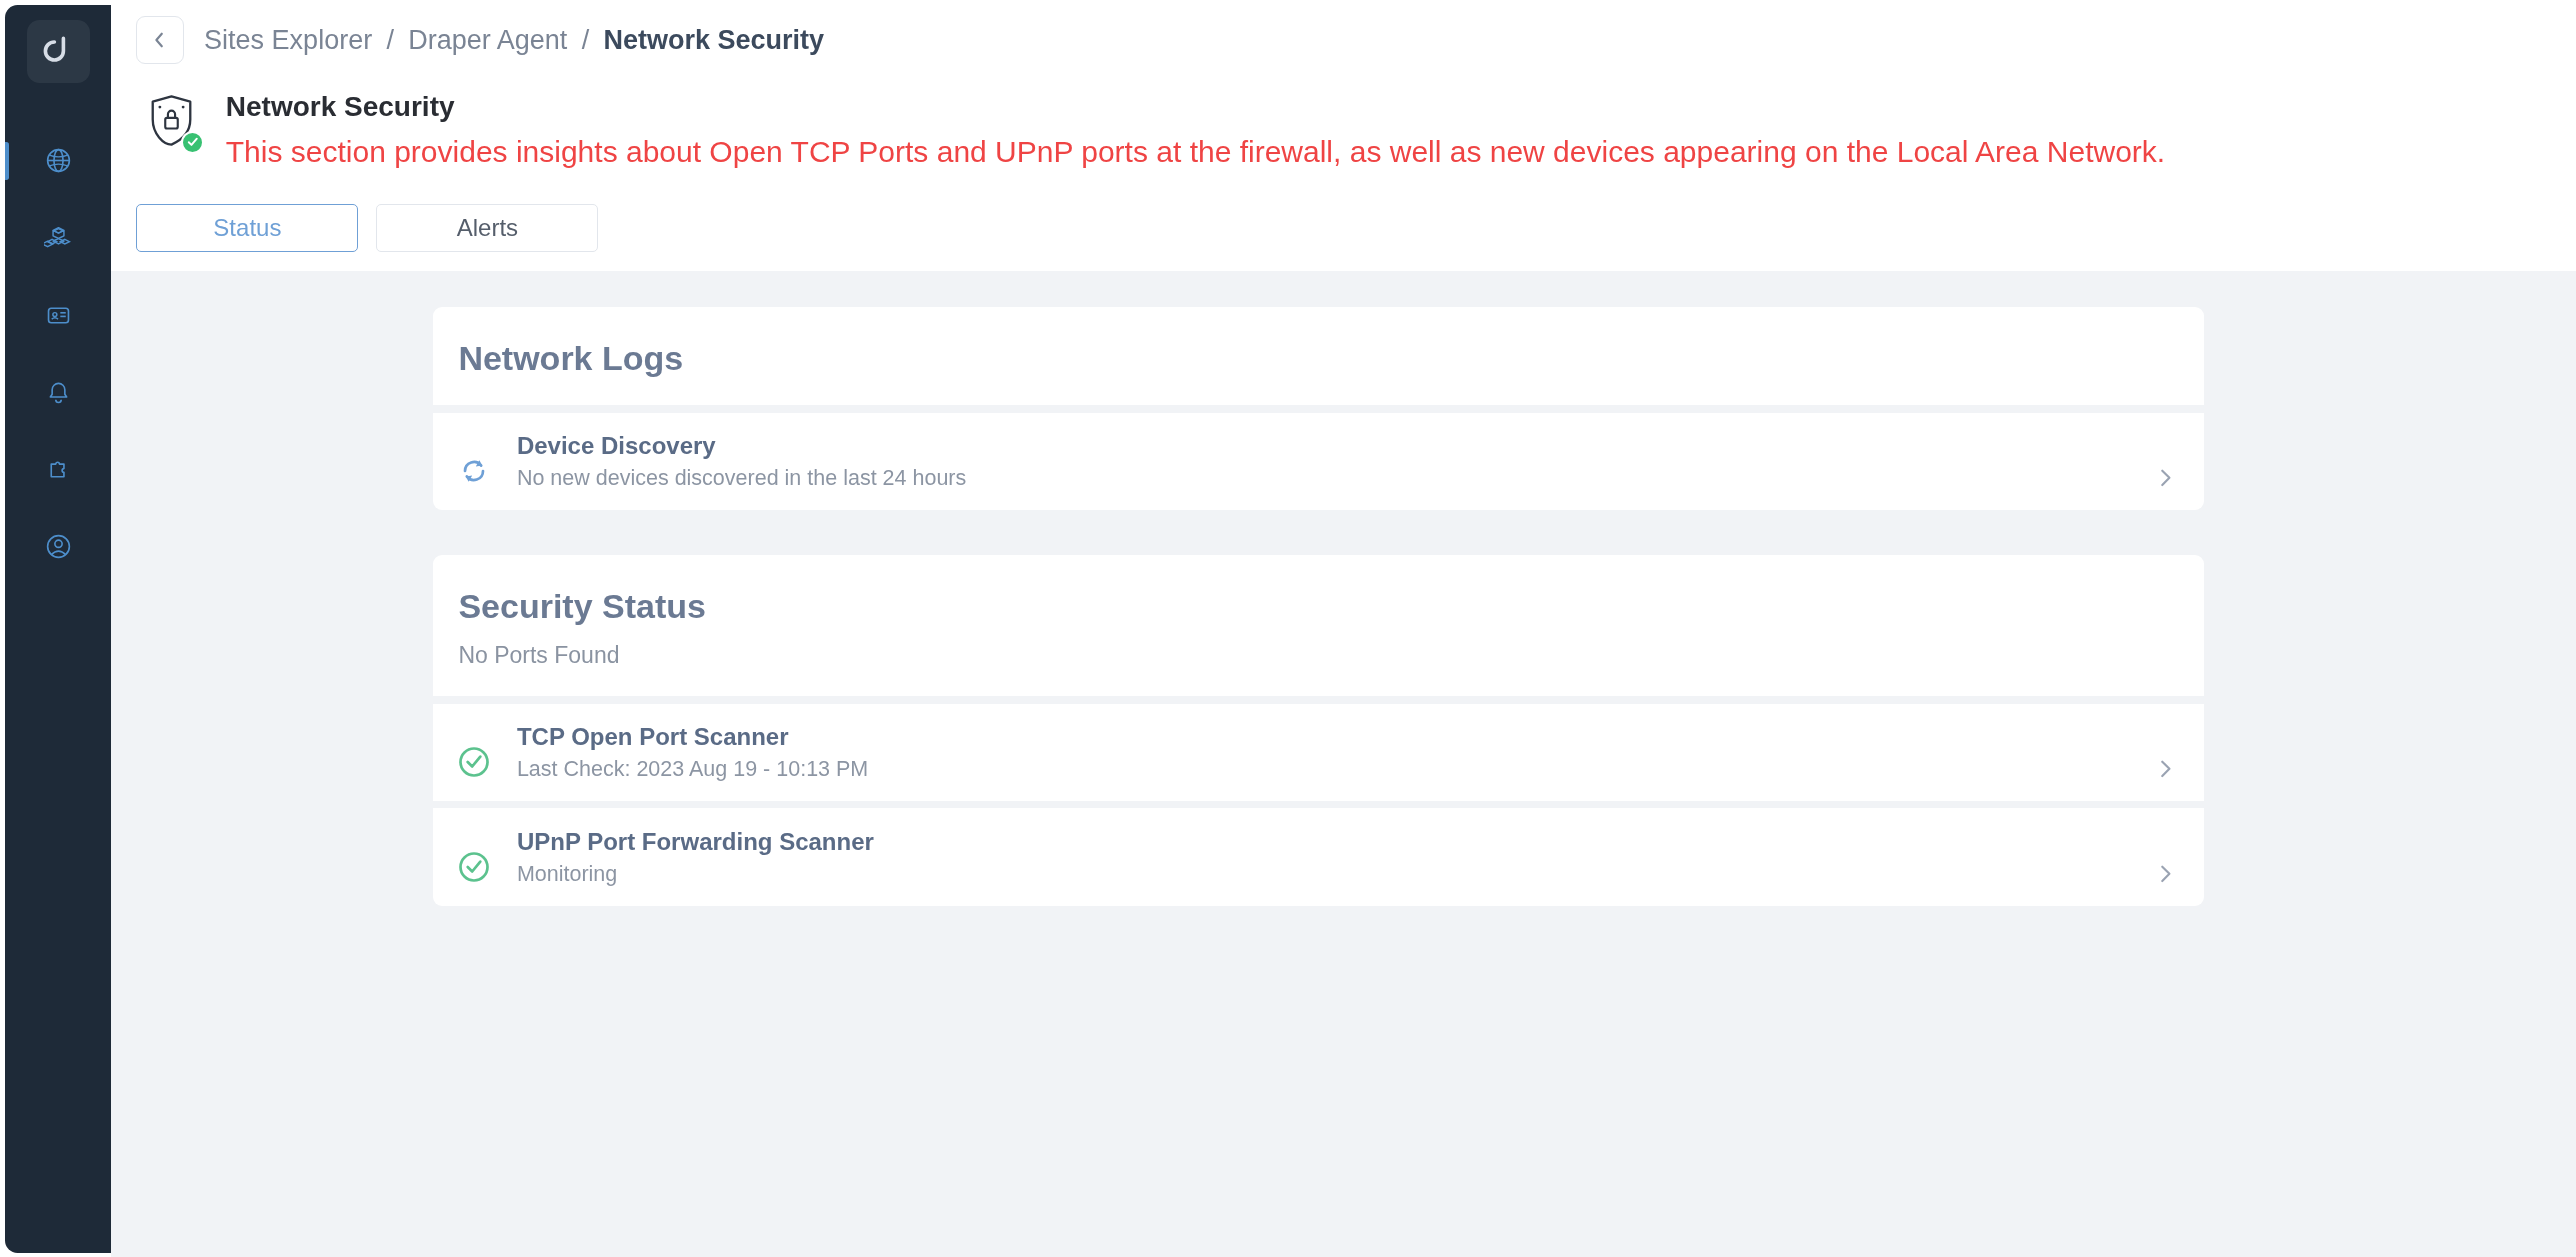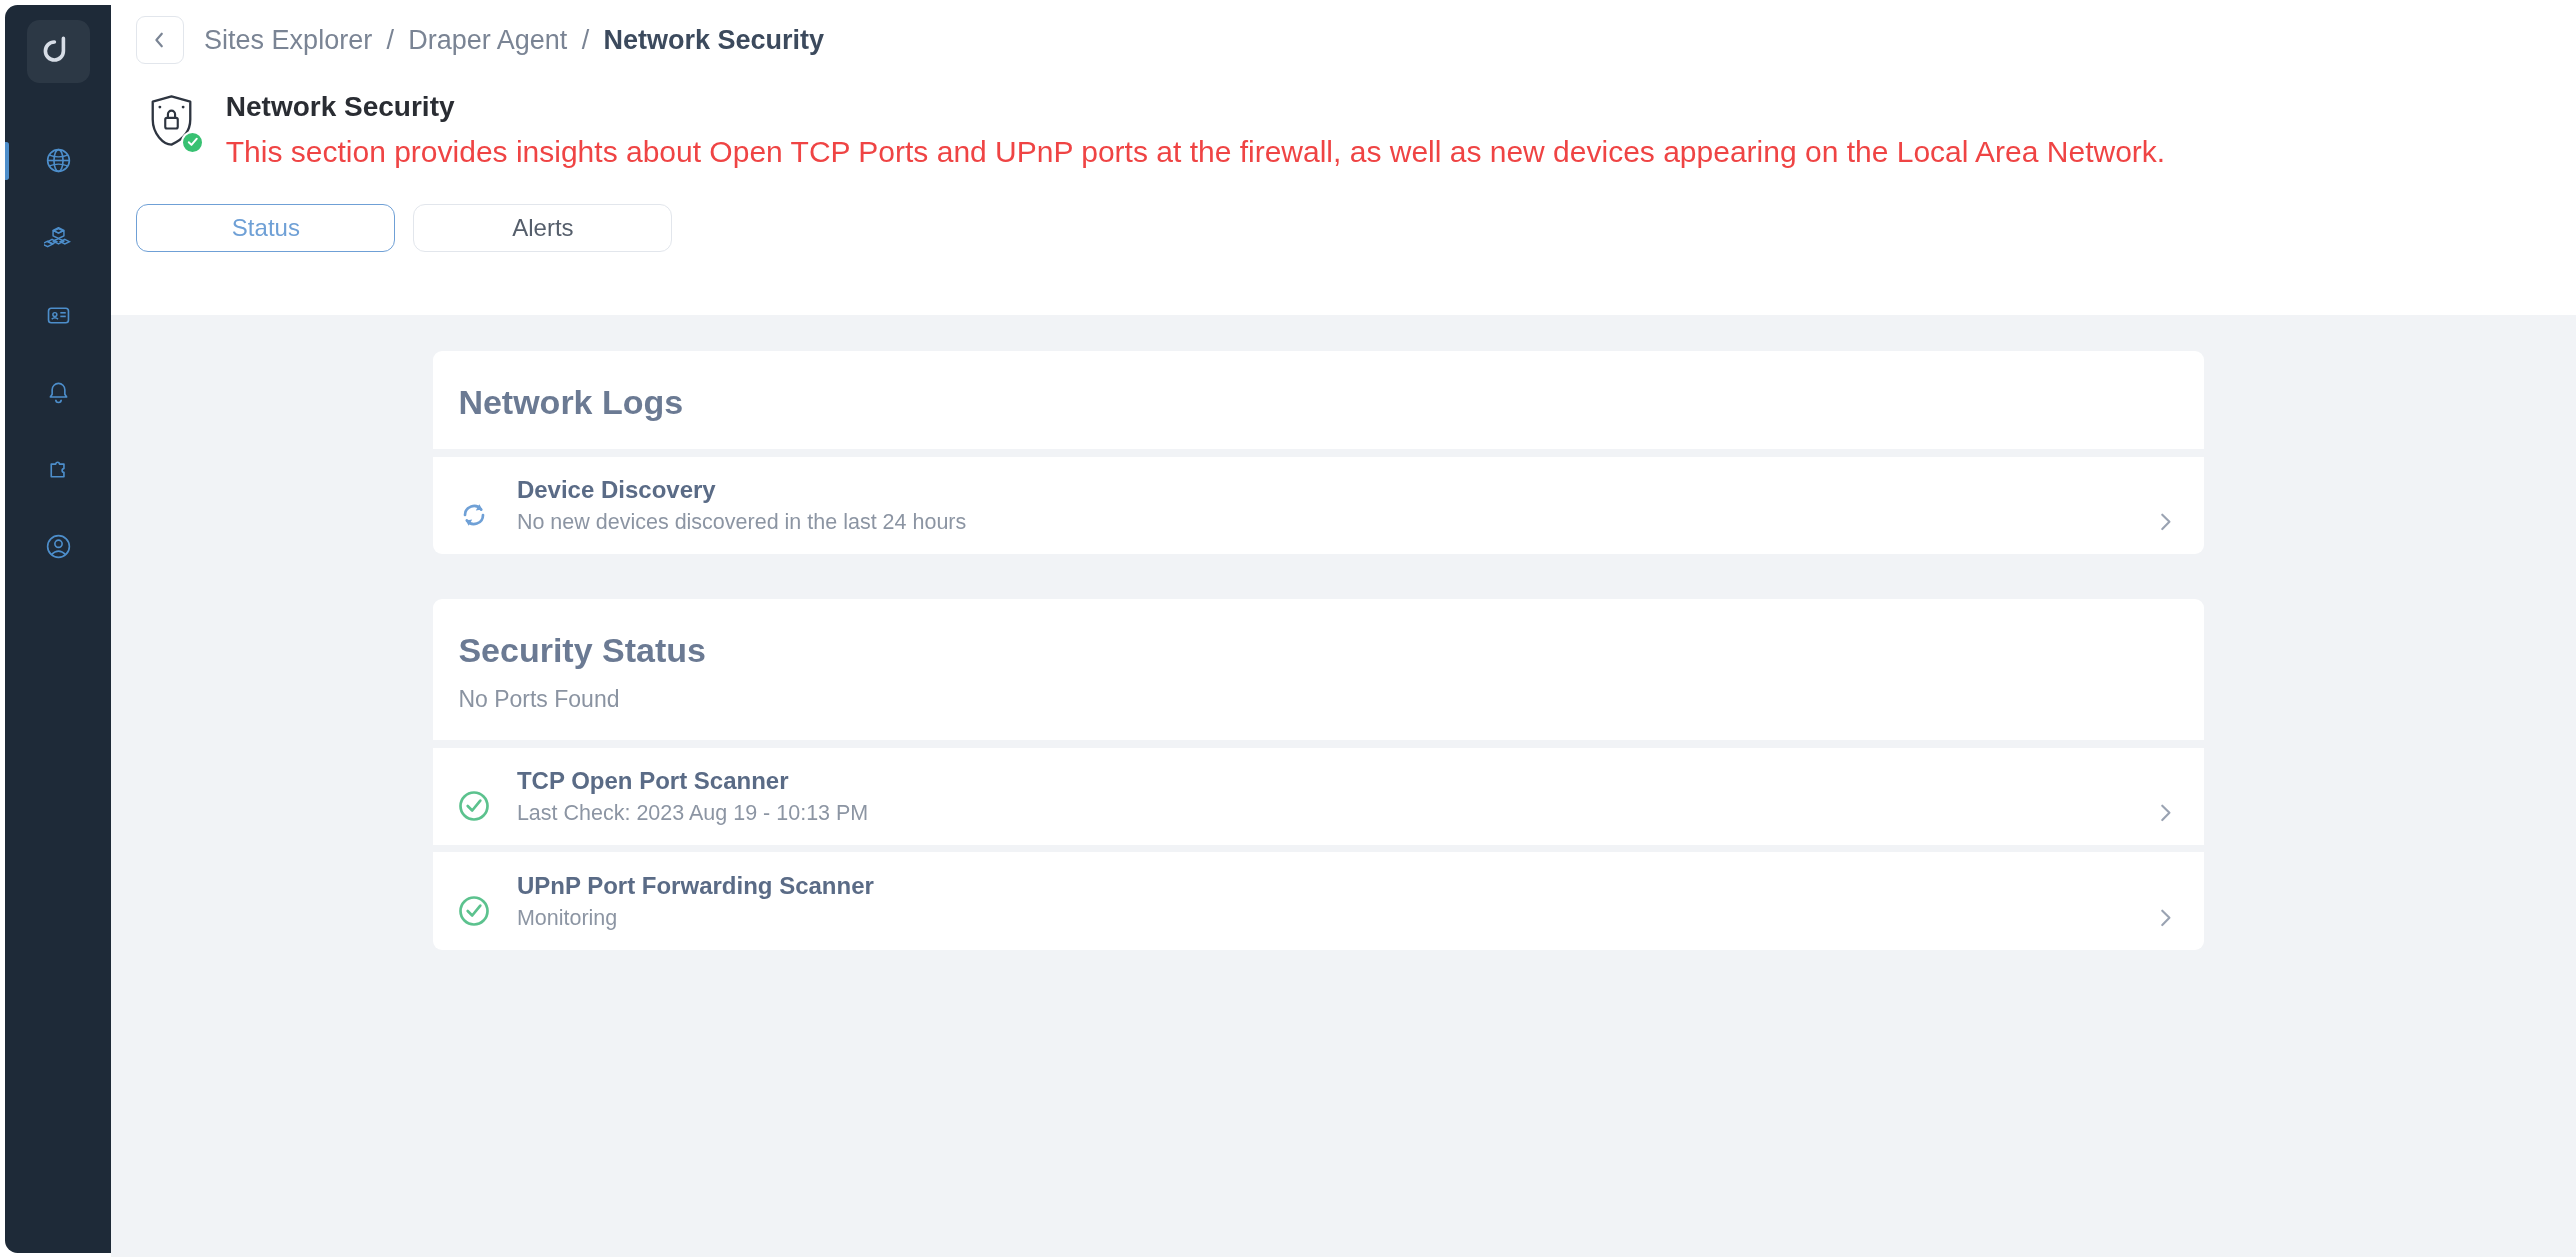--- a/index.html
+++ b/index.html
@@ -60,21 +60,20 @@
     width: 3.6px; background: var(--sidebar-icon);
     border-radius: 0 2.7px 2.7px 0;
   }
 
   
   .main {
     flex: 1;
     display: flex;
     flex-direction: column;
     min-width: 0;
-    gap: 44px;
   }
 
   .top-region {
     padding: 16px 25px 0 25px;
     background: #fff;
   }
   .breadcrumb-row {
     display: flex; align-items: center; gap: 19.7px;
     font-size: 27px;
     color: var(--text-muted);
@@ -115,23 +114,23 @@
     font-size: 28px; font-weight: 700; color: #2a2d33; margin: 0 0 7.2px 0;
   }
   .page-desc {
     font-size: 30px; color: #ef4444; margin: 0; line-height: 1.45;
   }
 
   .tabs-row {
     display: flex; gap: 18px; margin-top: 30px; padding-bottom: 19.7px;
   }
   .tab-btn {
-    width: 259px; height: 48px;
+    width: 222px; height: 48px;
     border: 1.3px solid var(--border);
-    border-radius: 12px;
+    border-radius: 5px;
     background: #fff;
     font-size: 24px;
     color: #555e6b;
     display: flex; align-items: center; justify-content: center;
     cursor: pointer;
   }
   .tab-btn.active {
     border-color: var(--accent-blue);
     color: var(--accent-blue);
   }

